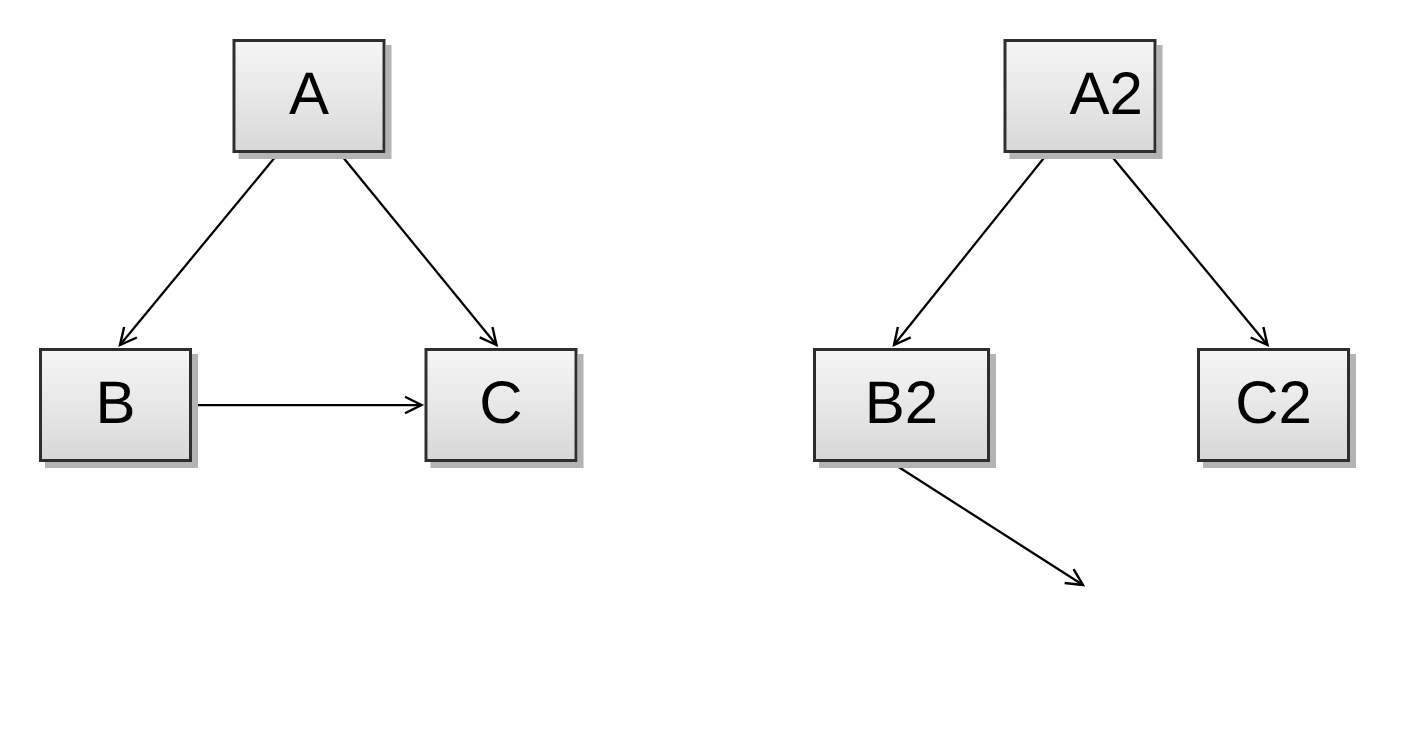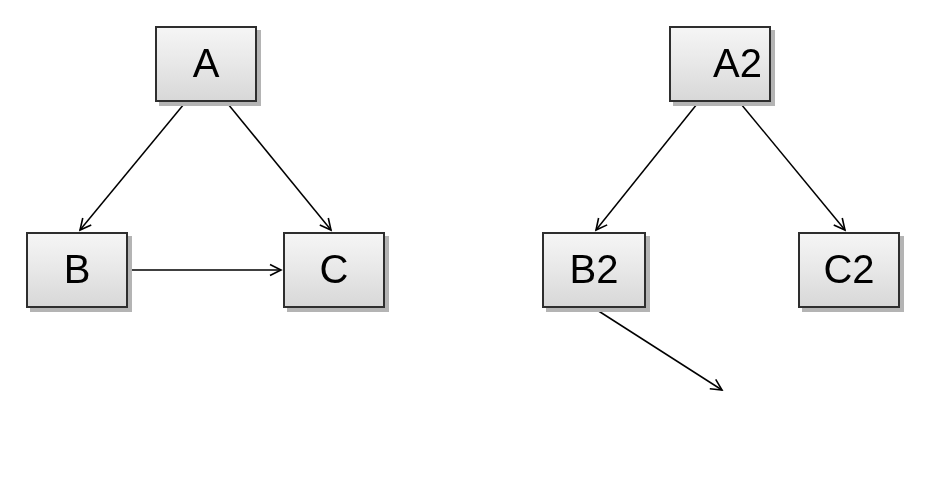--- a/index.html
+++ b/index.html
@@ -73,20 +73,20 @@
       </div>
       <div class="node" style="left: 26px; top: 232px; width: 102px; height: 76px;">
         <span class="node-label">B</span>
       </div>
       <div class="node" style="left: 283px; top: 232px; width: 102px; height: 76px;">
         <span class="node-label">C</span>
       </div>
       <div class="node" style="left: 669px; top: 26px; width: 102px; height: 76px; padding-left: 35px;">
         <span class="node-label">A2</span>
       </div>
-      <div class="node" style="left: 542px; top: 232px; width: 104px; height: 76px;">
+      <div class="node" style="left: 542px; top: 232px; width: 118px; height: 76px;">
         <span class="node-label">B2</span>
       </div>
       <div class="node" style="left: 798px; top: 232px; width: 102px; height: 76px;">
         <span class="node-label">C2</span>
       </div>
     </div>
 </div>
 
 </body></html>

